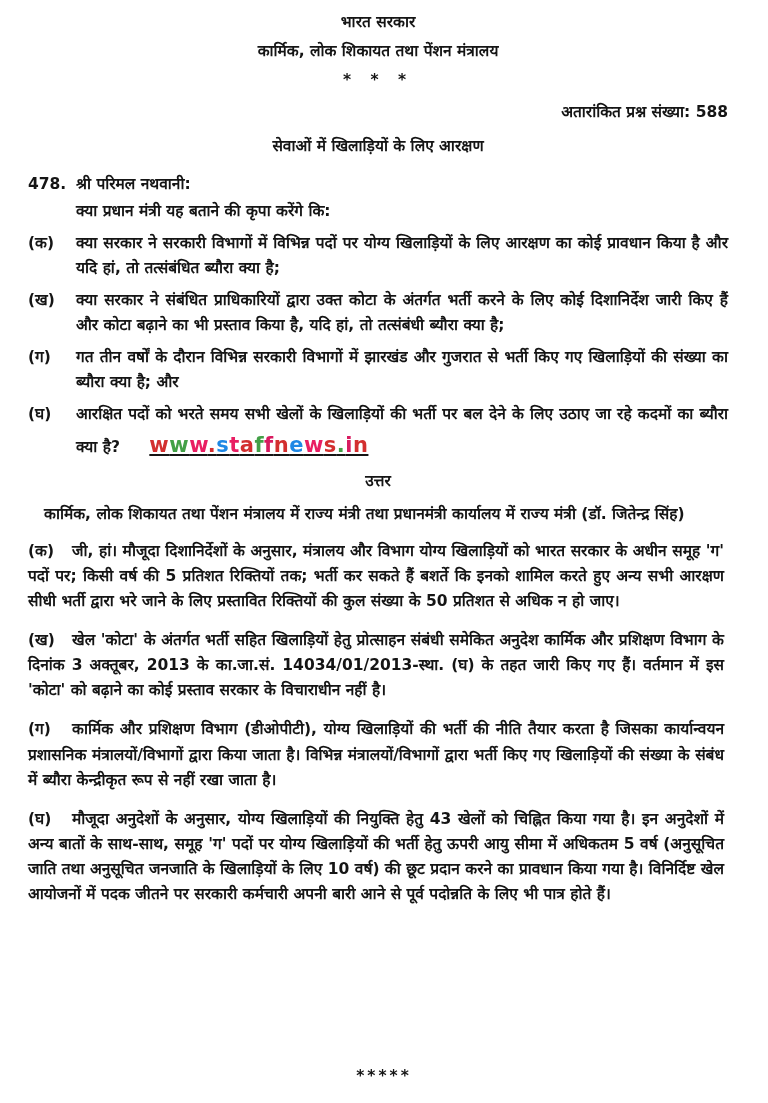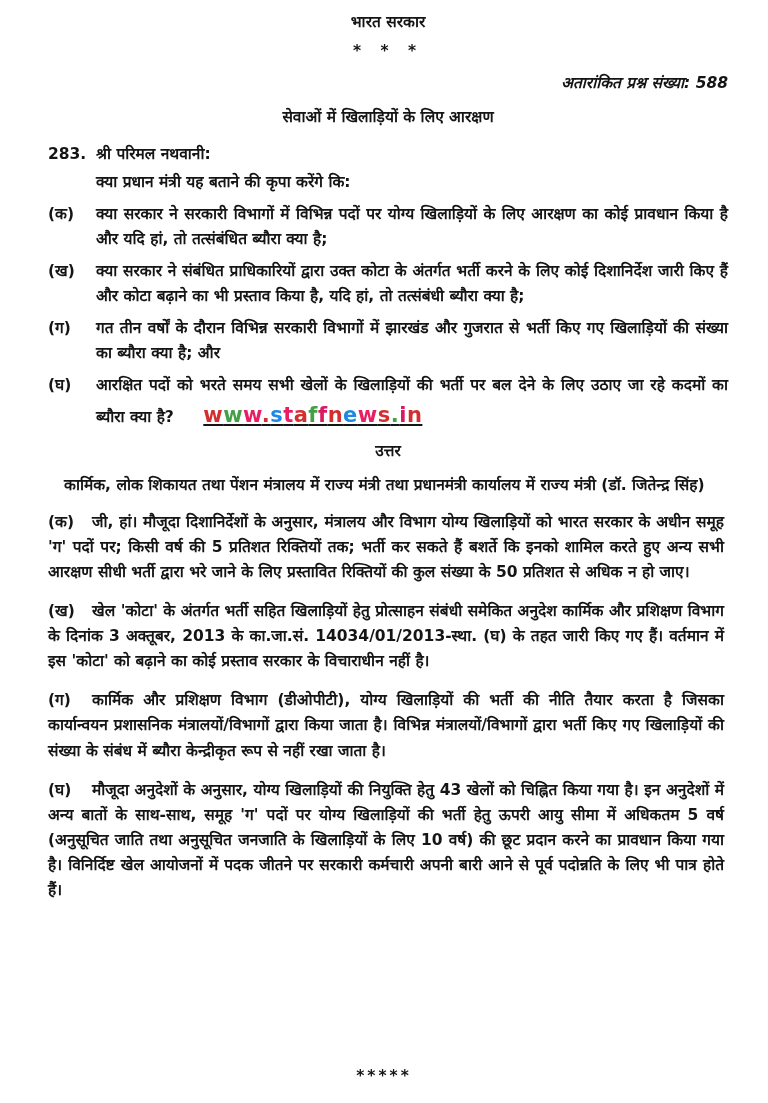--- a/index.html
+++ b/index.html
@@ -10,31 +10,31 @@
   .page {
     position: relative;
     width: 768px;
     height: 1103px;
     background: #ffffff;
     font-family: "DejaVu Sans", "Liberation Sans", sans-serif;
     color: #151515;
     font-weight: 700;
     font-size: 15.5px;
     line-height: 1.62;
-    padding: 10px 40px 0 48px;
+    padding: 10px 40px 0 28px;
     box-sizing: border-box;
     overflow: hidden;
   }
   .center { text-align: center; }
   .right  { text-align: right; }
 
   .hline      { margin: 0 0 4px 0; }
   .stars-line { letter-spacing: 7px; margin: 3px 0 7px 0; }
   .house-line { margin: 0 0 6px 0; }
-  .qno-line   { margin: 0 0 9px 0; font-style: italic; }
+  .qno-line   { margin: 0 0 9px 0; }
   .date-line  { margin: 0 0 7px 0; }
   .subject-line { margin: 0 0 12px 0; }
 
   .q-head  { display: flex; margin: 8px 0 2px 0; }
   .q-num   { flex: 0 0 48px; width: 48px; }
   .q-intro { margin: 0 0 7px 48px; }
 
   .q-item  { display: flex; margin: 0 0 7px 0; }
   .q-label { flex: 0 0 48px; width: 48px; }
   .q-text  { flex: 1; text-align: justify; }
@@ -61,26 +61,27 @@
     text-align: center;
     letter-spacing: 3px;
   }
 </style>
 </head>
 <body>
 
 <div class="page">
 
   <div class="center hline">भारत सरकार</div>
+  <div class="center hline">कार्मिक, लोक शिकायत तथा पेंशन मंत्रालय</div>
   <div class="center stars-line">* * *</div>
   <div class="right qno-line">अतारांकित प्रश्न संख्या: 588</div>
   <div class="center subject-line">सेवाओं में खिलाड़ियों के लिए आरक्षण</div>
 
   <div class="q-head">
-    <div class="q-num">283.</div>
+    <div class="q-num">478.</div>
     <div>श्री परिमल नथवानी:</div>
   </div>
   <div class="q-intro">क्या प्रधान मंत्री यह बताने की कृपा करेंगे कि:</div>
 
   <div class="q-item">
     <div class="q-label">(क)</div>
     <div class="q-text">क्या सरकार ने सरकारी विभागों में विभिन्न पदों पर योग्य खिलाड़ियों के लिए आरक्षण का कोई प्रावधान किया है और यदि हां, तो तत्संबंधित ब्यौरा क्या है;</div>
   </div>
   <div class="q-item">
     <div class="q-label">(ख)</div>

